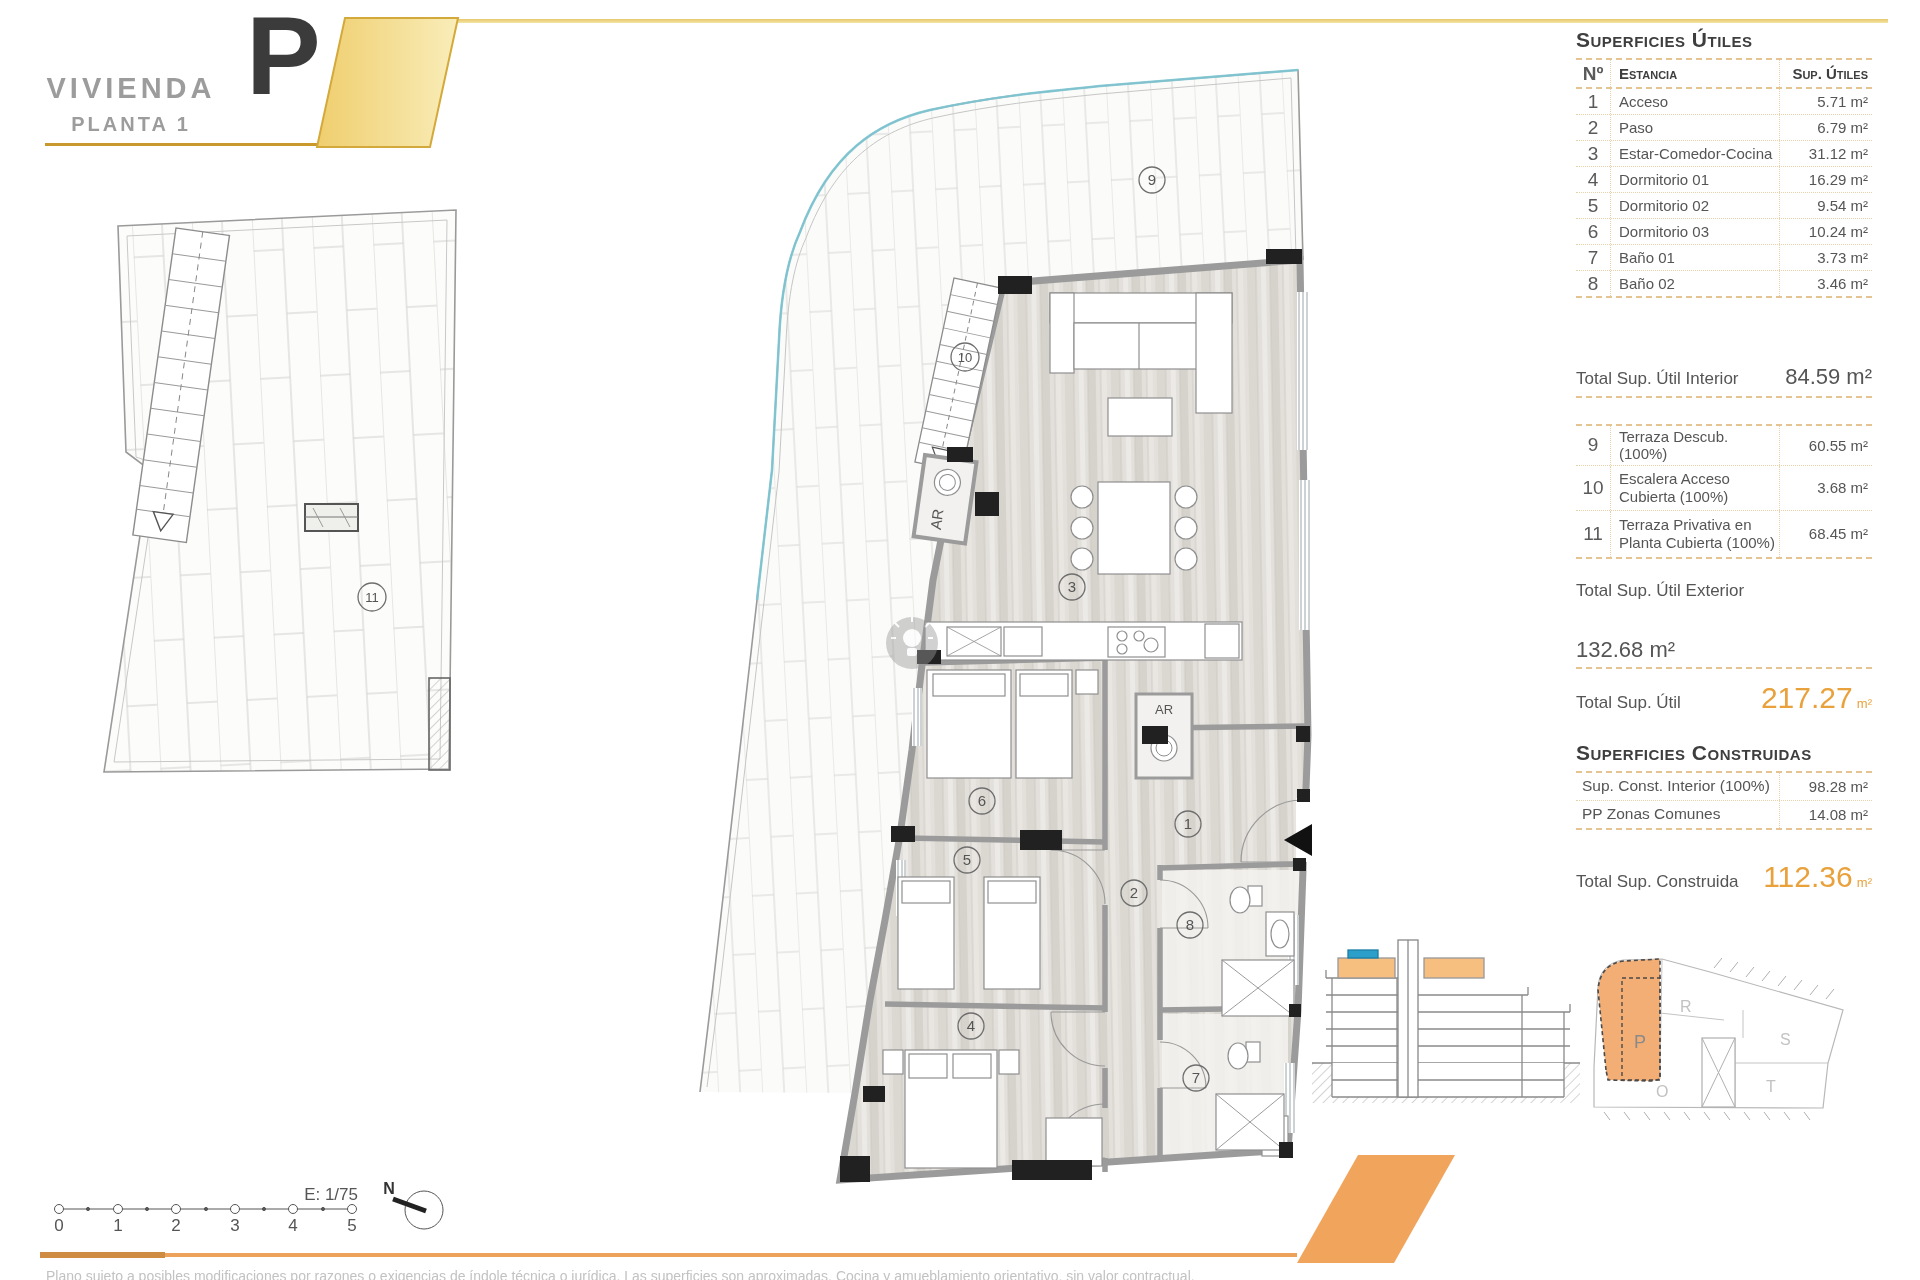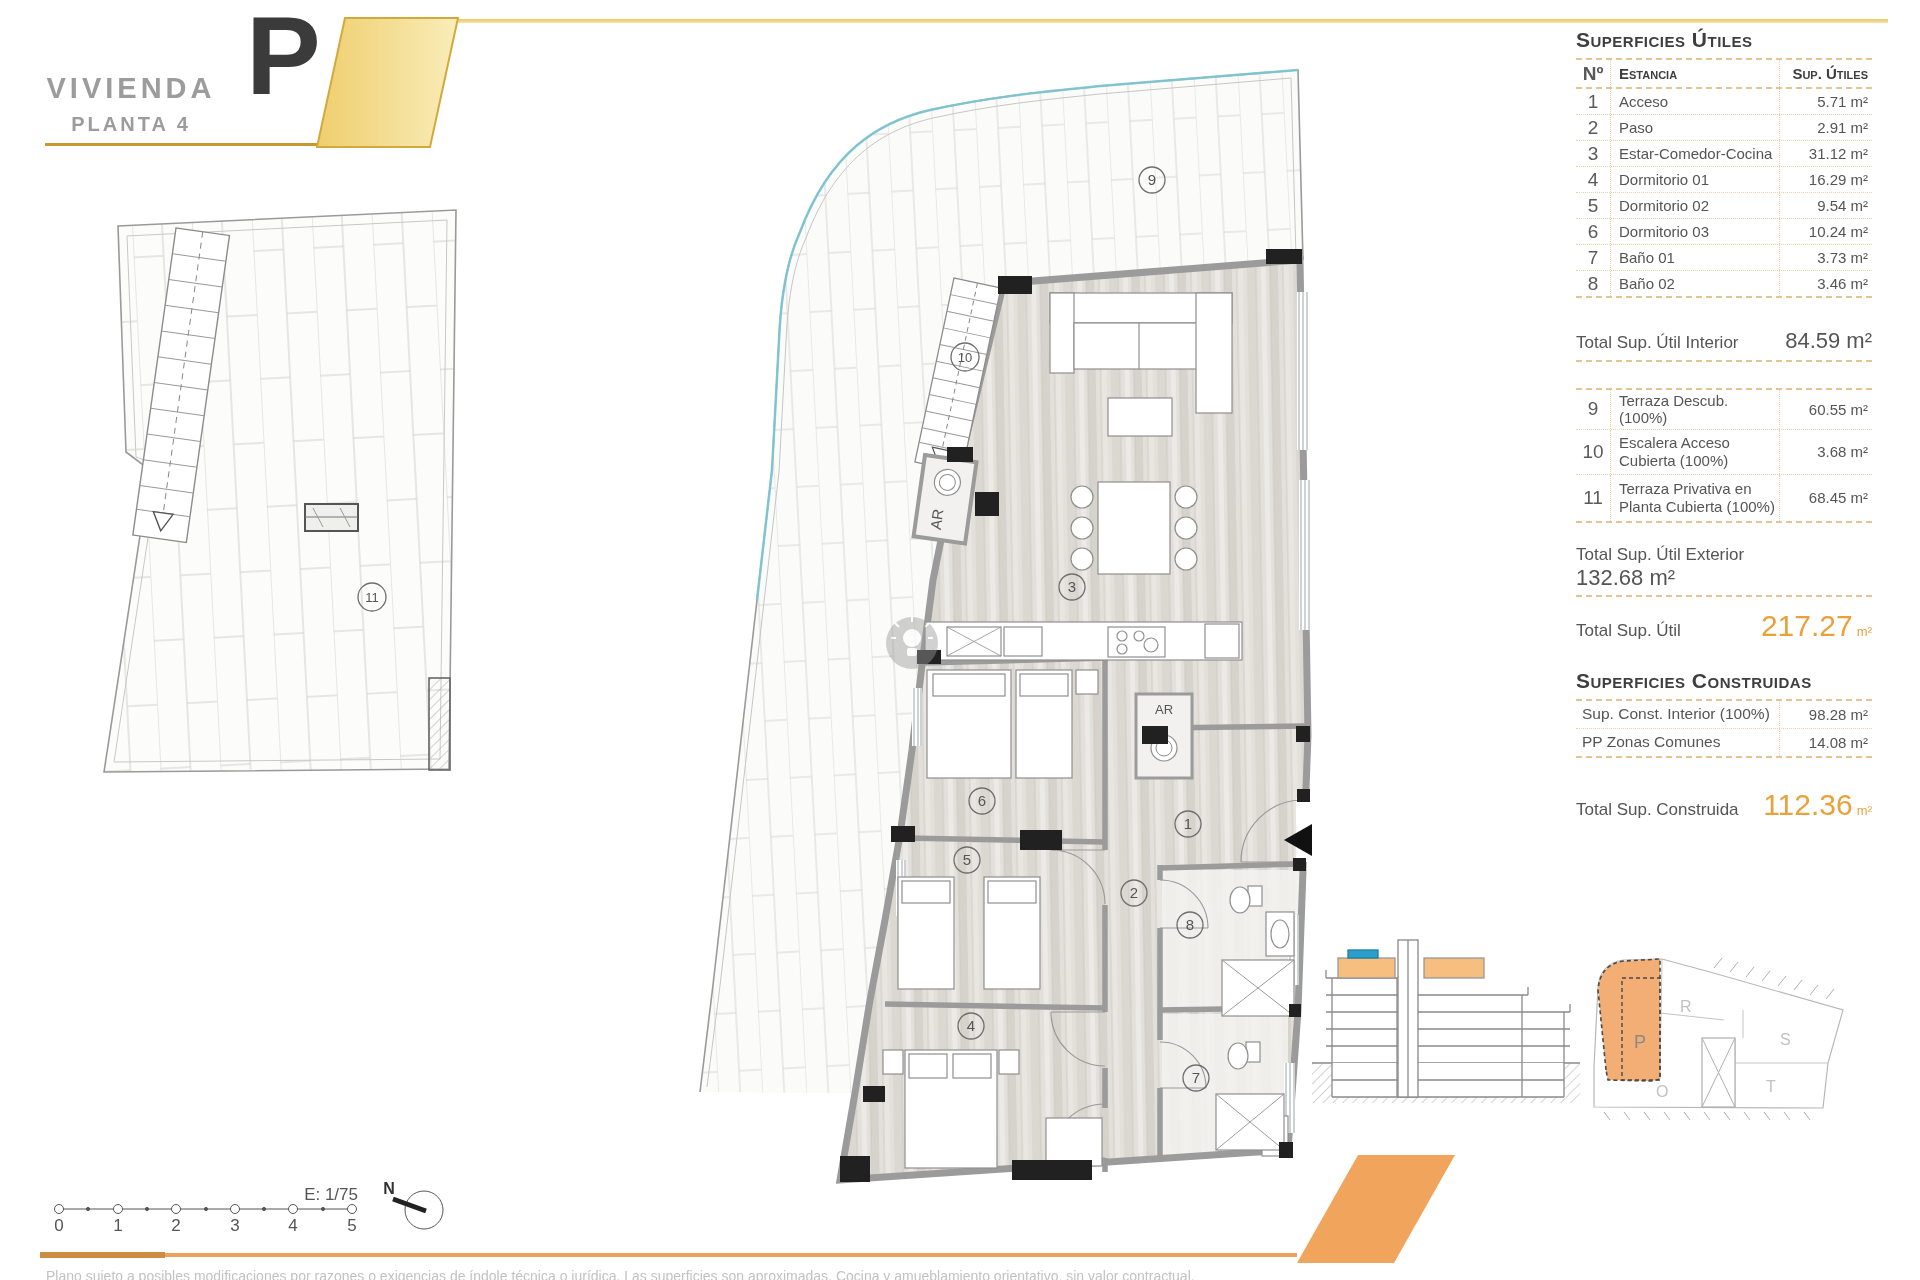--- a/index.html
+++ b/index.html
@@ -29,21 +29,21 @@
   .su-row:last-child{border-bottom:none;}
   .c-num{width:34px;text-align:center;font-size:19px;color:#5a5a5a;flex:none;
          border-right:1px dotted #EAD2A8;align-self:stretch;display:flex;
          align-items:center;justify-content:center;}
   .c-room{flex:1;padding:2px 4px 2px 8px;font-size:15px;line-height:1.15;}
   .c-area{width:88px;flex:none;text-align:right;padding-right:4px;font-size:15px;
           border-left:1px dotted #EAD2A8;align-self:stretch;display:flex;
           align-items:center;justify-content:flex-end;}
   .total-line{display:flex;justify-content:space-between;align-items:baseline;}
   .total-line .lbl{font-size:17px;}
-  .total-line .val{font-size:22px;}
+  .total-line .val{font-size:22px;margin-top:36px;}
   .dash-rule{border-bottom:2px dashed #E5C493;}
   .orange .val{color:#E9A13B;font-size:30px;}
   .orange .unit{font-size:13px;color:#E9A13B;}
   .cs-row{display:flex;justify-content:space-between;align-items:center;min-height:27px;
           border-bottom:1px dotted #EAD2A8;}
   .cs-row:last-child{border-bottom:none;}
   .cs-row .lbl{padding-left:6px;font-size:15.5px;}
   .cs-row .val{width:88px;text-align:left;padding-right:4px;font-size:15px;
                border-left:1px dotted #EAD2A8;align-self:stretch;display:flex;
                align-items:center;justify-content:flex-end;}
@@ -59,21 +59,21 @@
 </head>
 <body>
 
 <div class="sheet">
 
   <div class="top-rule"></div>
   <div class="gold-underline"></div>
 
   <div class="brand">
     <div class="t1">VIVIENDA</div>
-    <div class="t2">PLANTA 4</div>
+    <div class="t2">PLANTA 1</div>
   </div>
   <div class="unit-letter">P</div>
 
   <svg class="plan-svg" width="1920" height="1280" viewBox="0 0 1920 1280">
     <defs>
       <pattern id="tile9" width="44" height="116" patternUnits="userSpaceOnUse" patternTransform="rotate(-3)">
         <rect width="44" height="116" fill="#fbfbfa"></rect>
         <path d="M0,0 V116 M22,0 V116 M0,6 H22 M22,64 H44" stroke="#d8d8d6" stroke-width="1" fill="none"></path>
       </pattern>
       <pattern id="tile11" width="60" height="128" patternUnits="userSpaceOnUse" patternTransform="rotate(-3)">
@@ -399,21 +399,21 @@
         <span class="c-area">Sup. Útiles</span>
       </div>
       <div class="su-row">
         <span class="c-num">1</span>
         <span class="c-room">Acceso</span>
         <span class="c-area">5.71 m²</span>
       </div>
       <div class="su-row">
         <span class="c-num">2</span>
         <span class="c-room">Paso</span>
-        <span class="c-area">2.91 m²</span>
+        <span class="c-area">6.79 m²</span>
       </div>
       <div class="su-row">
         <span class="c-num">3</span>
         <span class="c-room">Estar-Comedor-Cocina</span>
         <span class="c-area">31.12 m²</span>
       </div>
       <div class="su-row">
         <span class="c-num">4</span>
         <span class="c-room">Dormitorio 01</span>
         <span class="c-area">16.29 m²</span>

